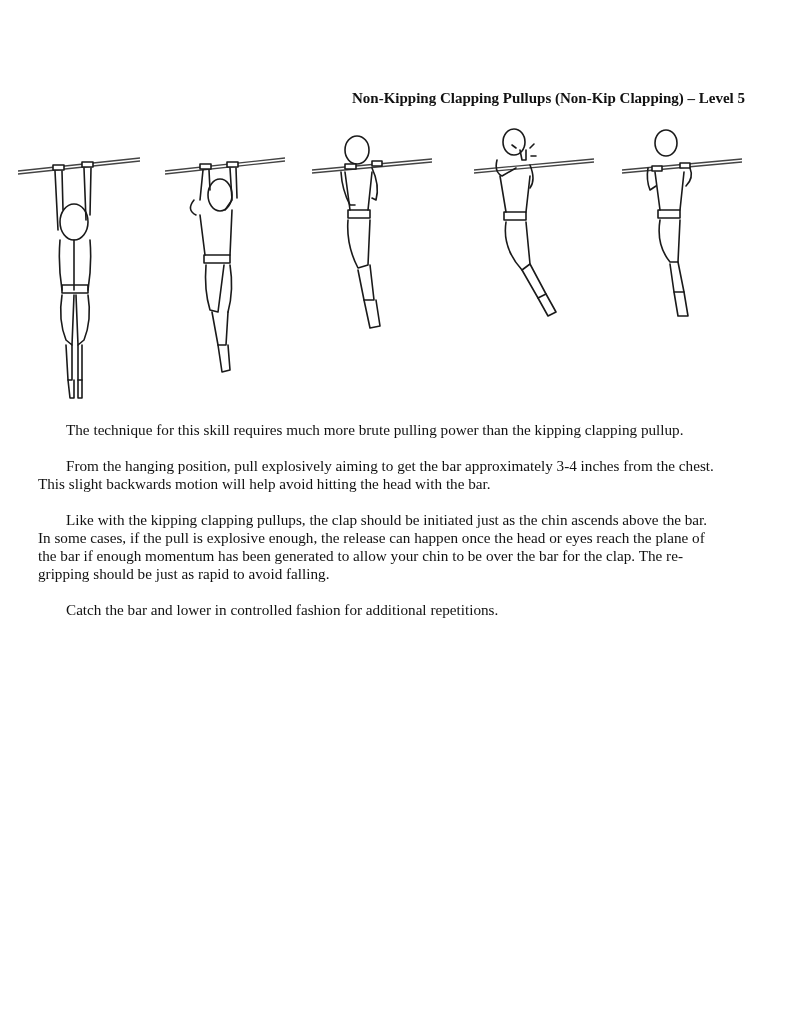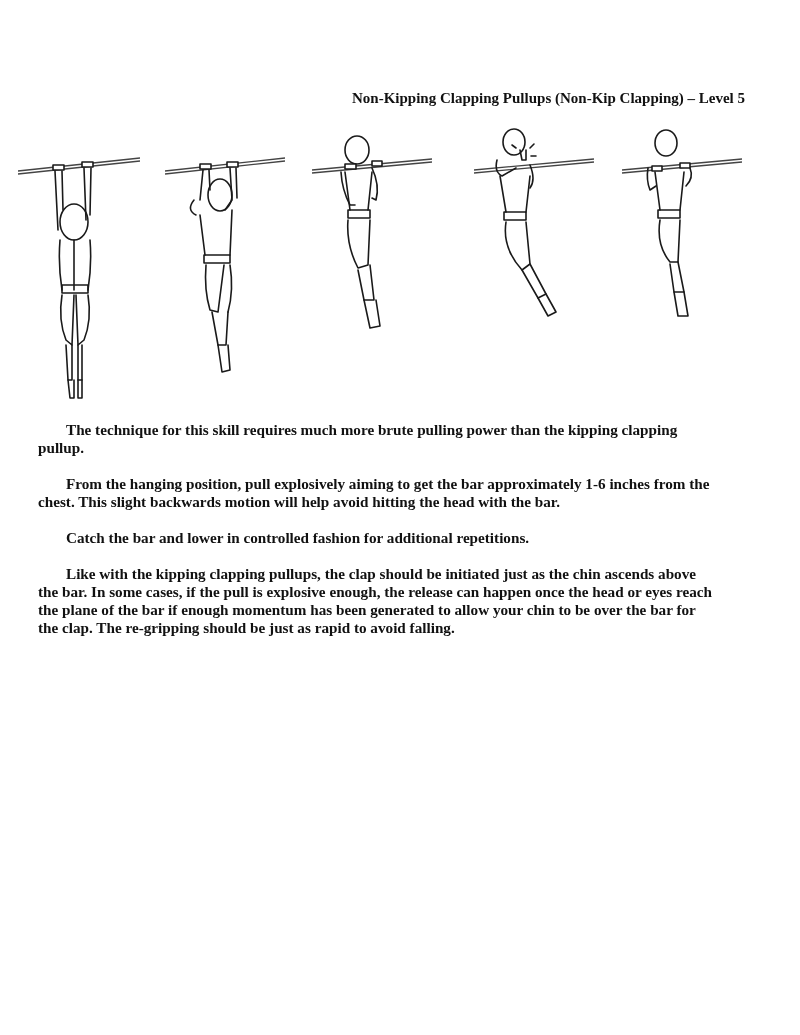--- a/index.html
+++ b/index.html
@@ -37,21 +37,20 @@
       left: 0;
       top: 0;
     }
     .body-text {
       position: absolute;
       left: 38px;
       top: 421px;
       width: 680px;
       font-size: 15.2px;
       line-height: 18px;
-      font-weight: bold;
     }
     .body-text p {
       margin: 0 0 18px 0;
       text-indent: 28px;
     }
     .fig-stroke {
       fill: none;
       stroke: #1a1a1a;
       stroke-width: 1.6;
       stroke-linecap: round;
@@ -166,16 +165,16 @@
         <path d="M660 220 Q656 245 670 262 L678 262 L680 220"></path>
         <path d="M670 264 L674 292 L684 292 L678 262"></path>
         <path d="M674 292 L678 316 L688 316 L684 292"></path>
       </g>
     </g>
   </svg>
 </div>
 
 <div class="body-text">
   <p>The technique for this skill requires much more brute pulling power than the kipping clapping pullup.</p>
-  <p>From the hanging position, pull explosively aiming to get the bar approximately 1-6 inches from the chest. This slight backwards motion will help avoid hitting the head with the bar.</p>
+  <p>From the hanging position, pull explosively aiming to get the bar approximately 3-4 inches from the chest. This slight backwards motion will help avoid hitting the head with the bar.</p>
+  <p>Like with the kipping clapping pullups, the clap should be initiated just as the chin ascends above the bar. In some cases, if the pull is explosive enough, the release can happen once the head or eyes reach the plane of the bar if enough momentum has been generated to allow your chin to be over the bar for the clap. The re-gripping should be just as rapid to avoid falling.</p>
   <p>Catch the bar and lower in controlled fashion for additional repetitions.</p>
-  <p>Like with the kipping clapping pullups, the clap should be initiated just as the chin ascends above the bar. In some cases, if the pull is explosive enough, the release can happen once the head or eyes reach the plane of the bar if enough momentum has been generated to allow your chin to be over the bar for the clap. The re-gripping should be just as rapid to avoid falling.</p>
 </div>
 
 </body></html>

